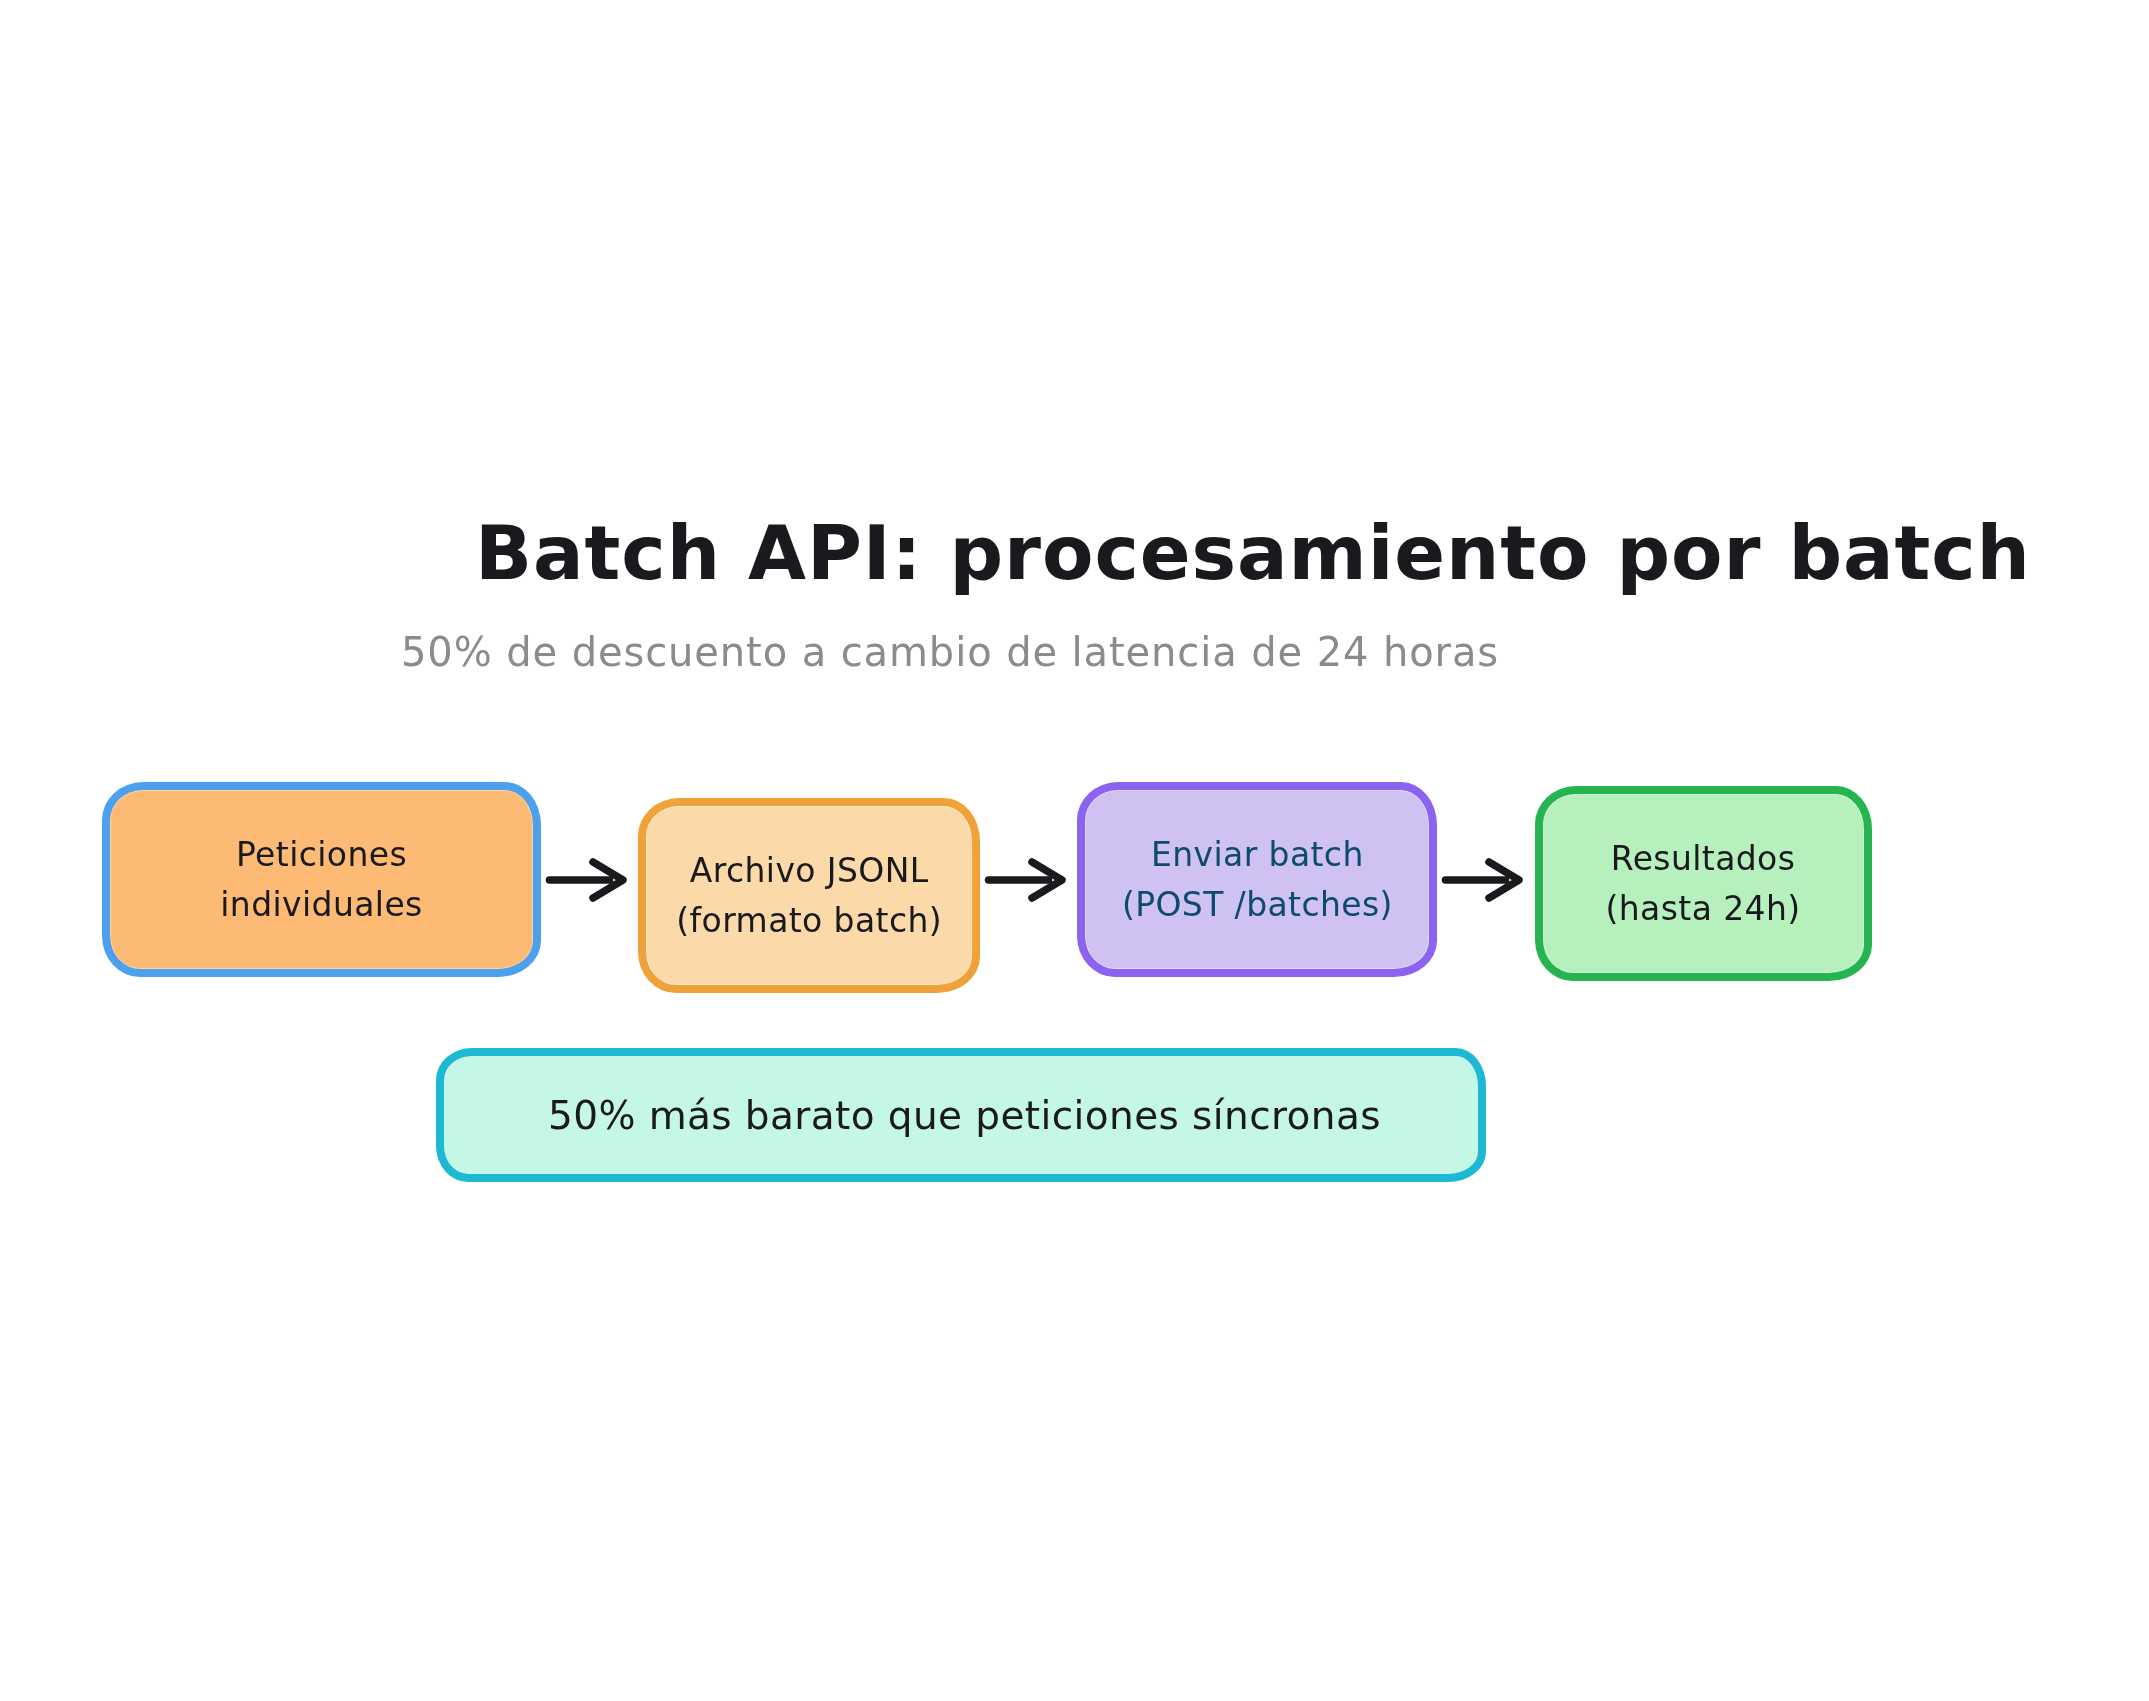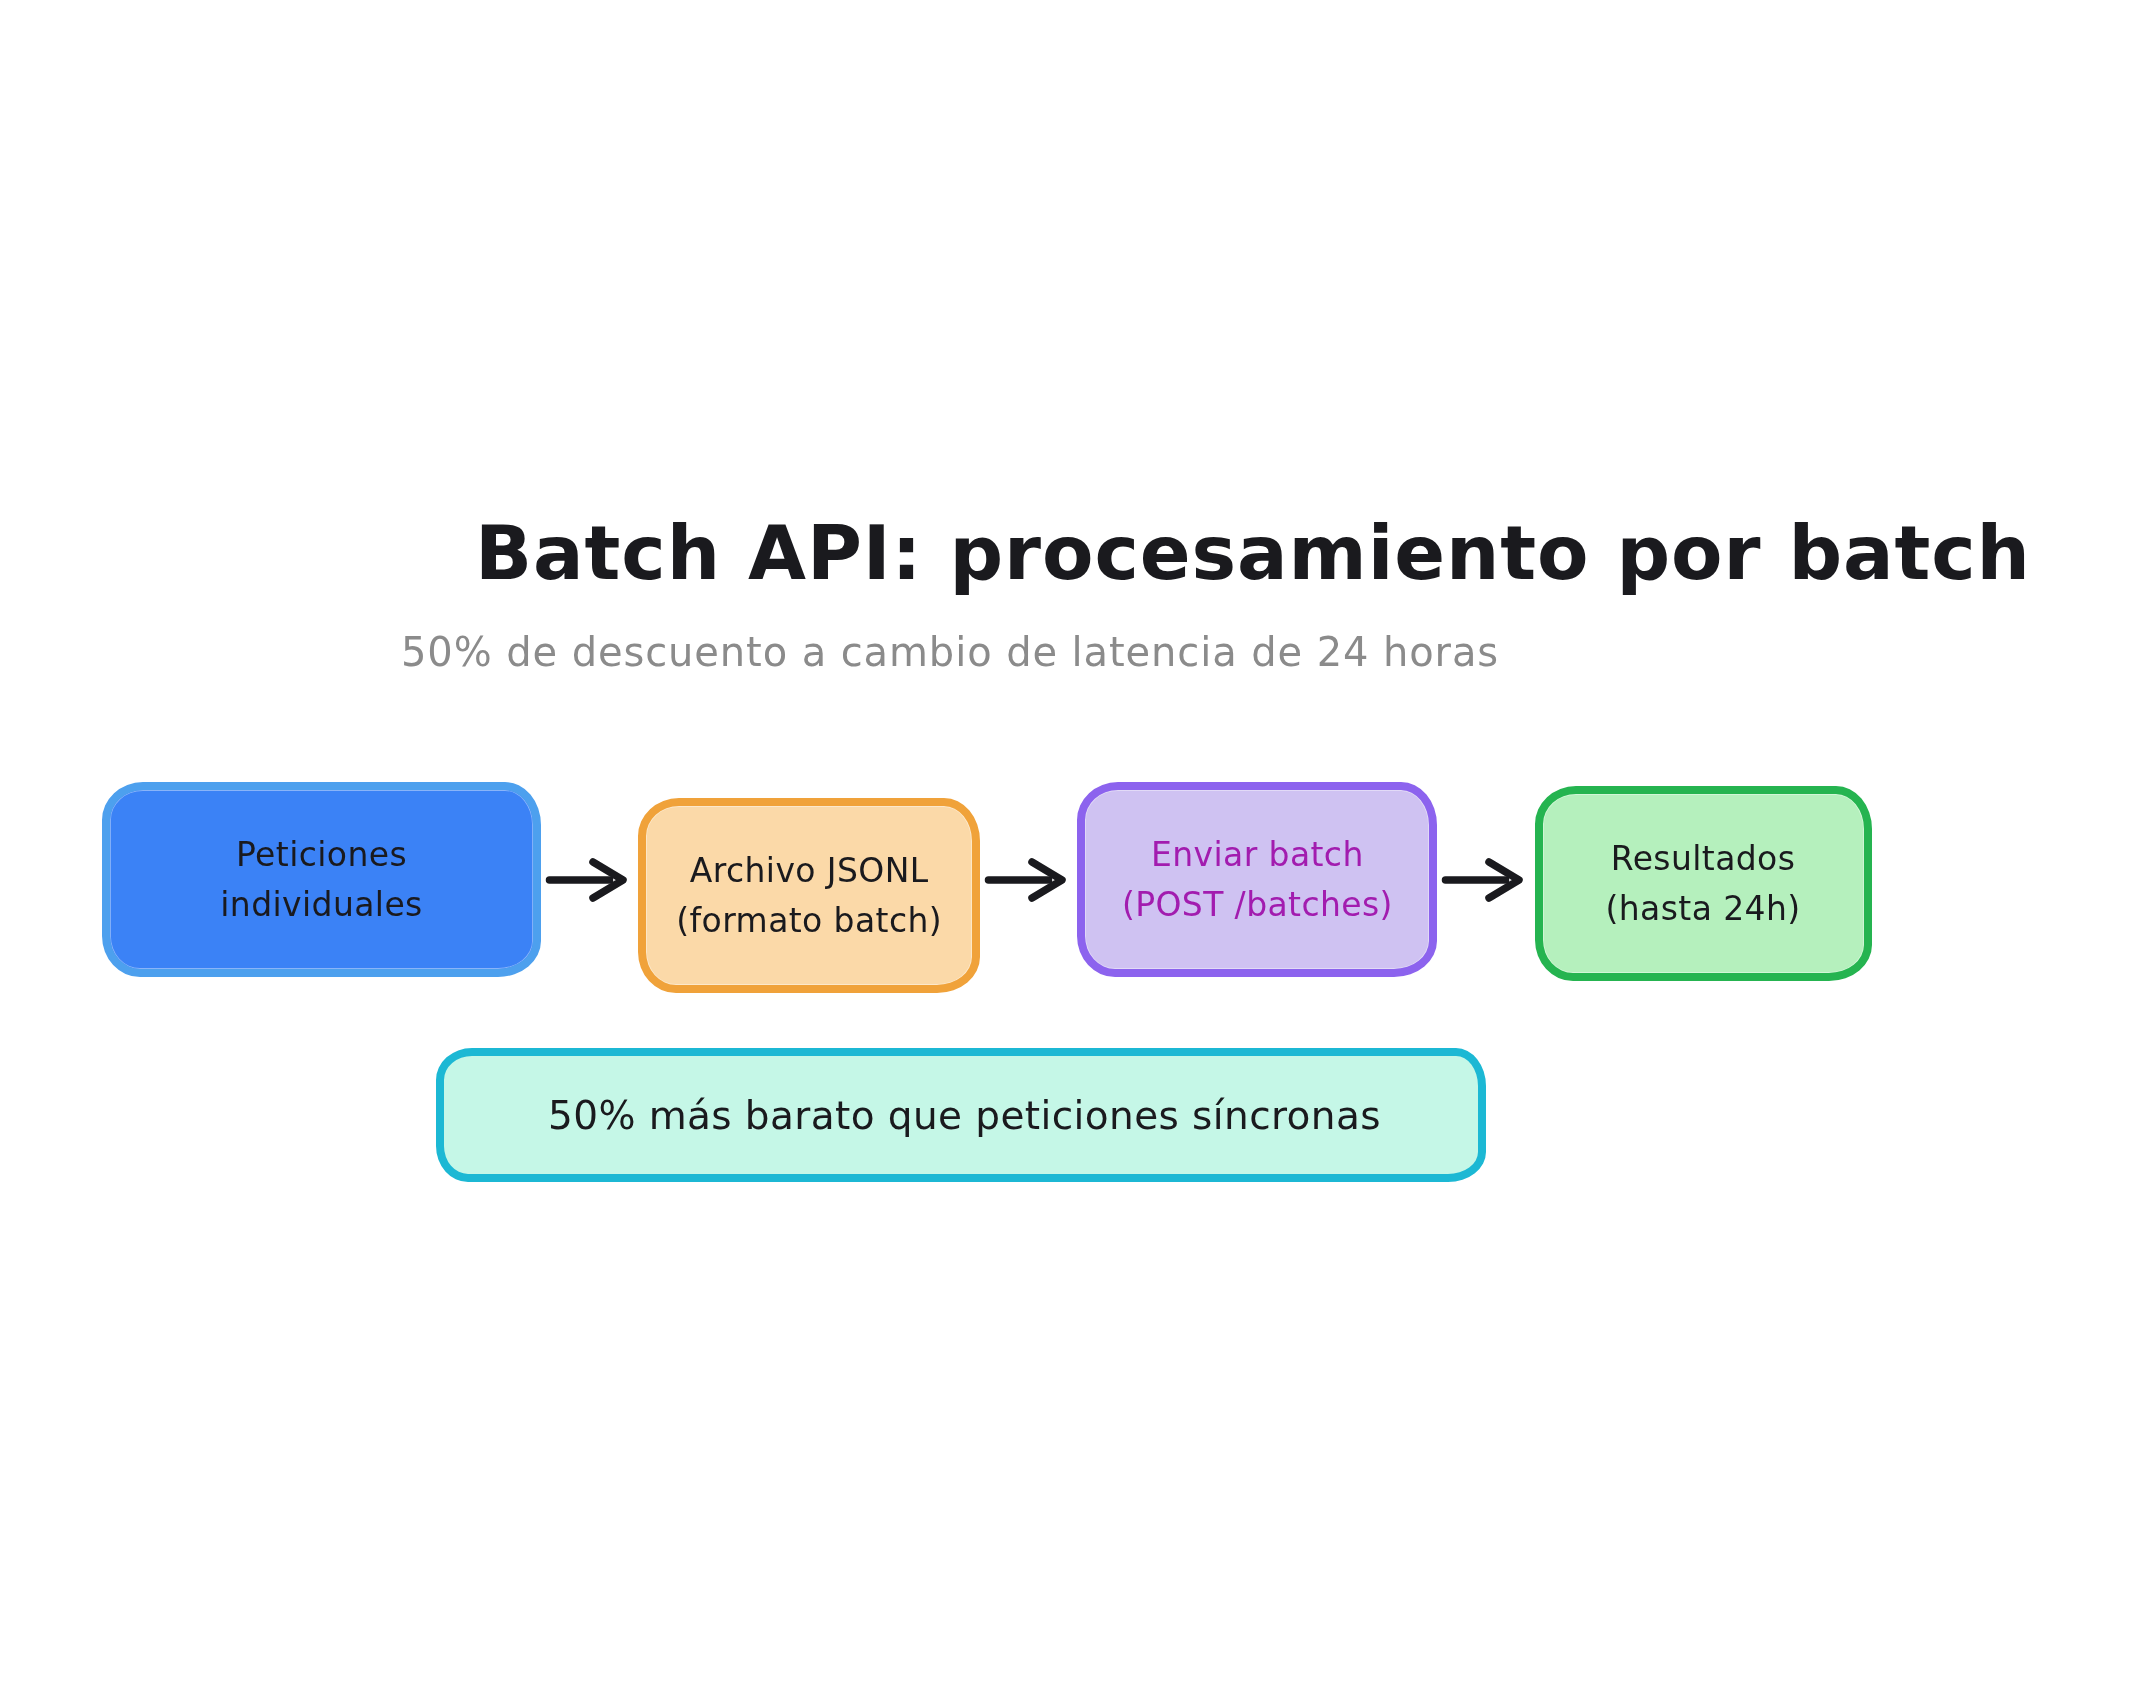--- a/index.html
+++ b/index.html
@@ -102,42 +102,42 @@
 <body>
 
 <div class="canvas">
 
   <h1 class="title" style="color: rgb(26, 26, 30);">Batch API: procesamiento por batch</h1>
 
   <p class="subtitle" style="color: rgb(139, 139, 139); text-align: center;">50% de descuento a cambio de latencia de 24 horas</p>
 
   <div class="flow-row">
 
-    <div class="node node-0" style="background-color: #3b82f6; border-color: rgb(77, 160, 238);">
+    <div class="node node-0" style="background-color: #fdba74; border-color: rgb(77, 160, 238);">
       <span class="node-label" style="color: rgb(26, 26, 30);">Peticiones
 individuales</span>
     </div>
 
     <svg class="arrow" viewBox="0 0 120 72" style="stroke: rgb(26, 26, 30);">
       <line x1="6" y1="36" x2="86" y2="36"></line>
       <polyline points="64,12 104,36 64,60"></polyline>
     </svg>
 
     <div class="node node-1" style="background-color: rgb(251, 217, 168); border-color: rgb(240, 162, 58);">
       <span class="node-label" style="color: rgb(26, 26, 30);">Archivo JSONL
 (formato batch)</span>
     </div>
 
     <svg class="arrow" viewBox="0 0 120 72" style="stroke: rgb(26, 26, 30);">
       <line x1="6" y1="36" x2="86" y2="36"></line>
       <polyline points="64,12 104,36 64,60"></polyline>
     </svg>
 
     <div class="node node-2" style="background-color: rgb(207, 194, 242); border-color: rgb(140, 99, 238);">
-      <span class="node-label" style="color: #a21caf;">Enviar batch
+      <span class="node-label" style="color: #0c4a6e;">Enviar batch
 (POST /batches)</span>
     </div>
 
     <svg class="arrow" viewBox="0 0 120 72" style="stroke: rgb(26, 26, 30);">
       <line x1="6" y1="36" x2="86" y2="36"></line>
       <polyline points="64,12 104,36 64,60"></polyline>
     </svg>
 
     <div class="node node-3" style="background-color: rgb(181, 240, 189); border-color: rgb(37, 180, 80); margin-top: 8px;">
       <span class="node-label" style="color: rgb(26, 26, 30);">Resultados

